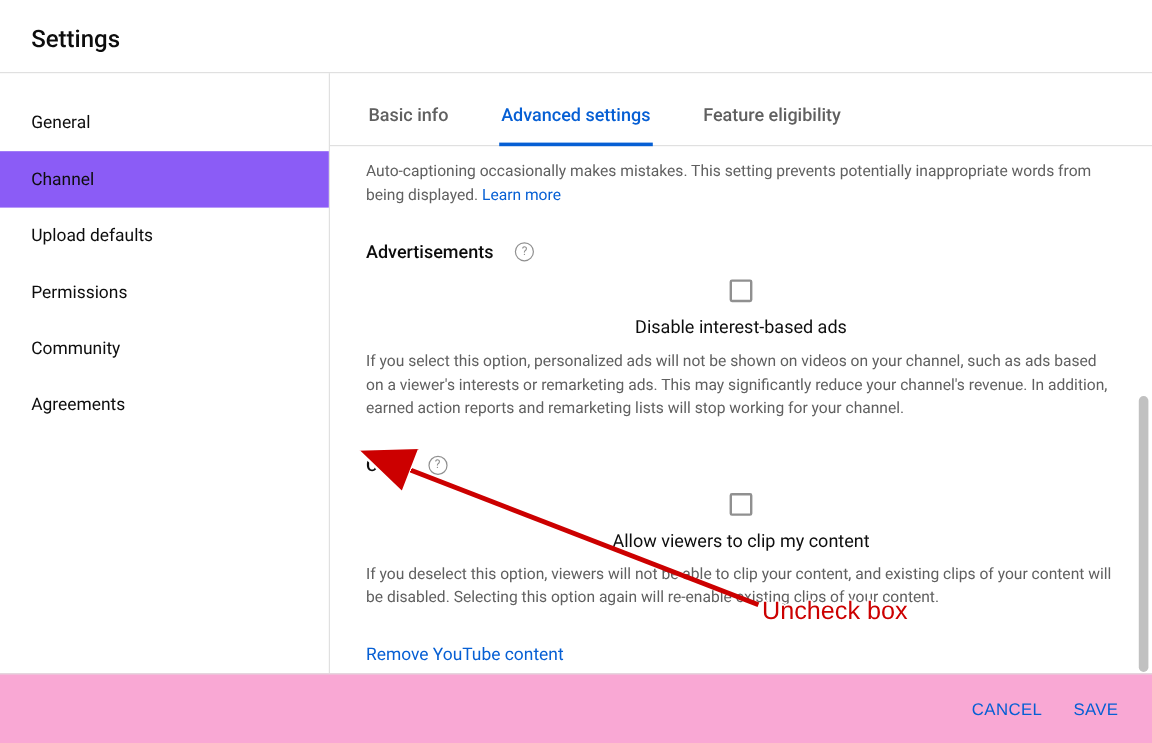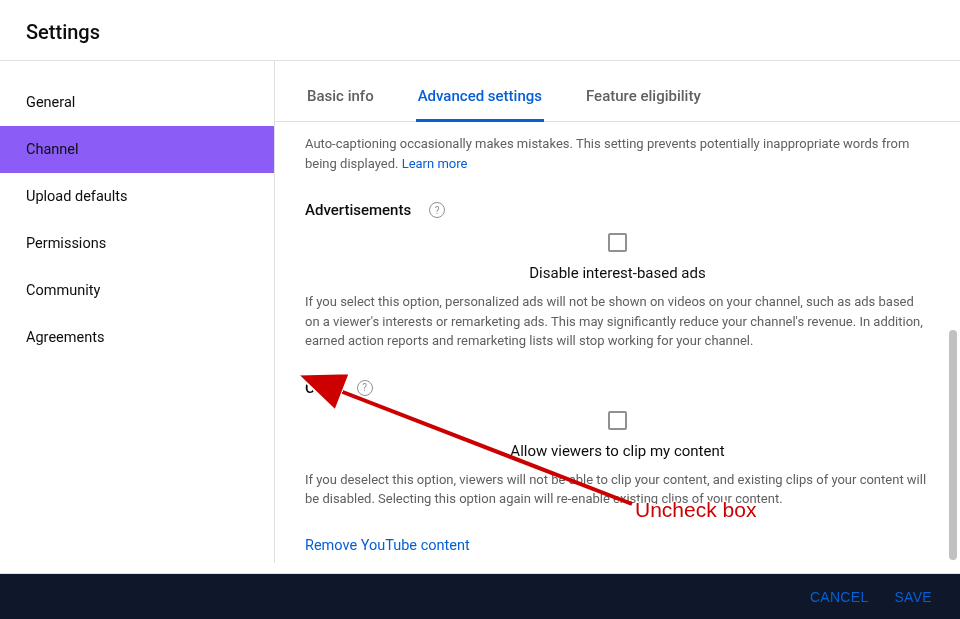--- a/index.html
+++ b/index.html
@@ -129,28 +129,28 @@
       color: #065fd4;
       cursor: pointer;
       display: block;
       margin-bottom: 14px;
     }
     .footer {
       position: absolute;
       bottom: 0;
       left: 0;
       right: 0;
-      height: 46px;
+      height: 58px;
       border-top: 1px solid #e0e0e0;
       display: flex;
       justify-content: flex-end;
       align-items: center;
       padding: 0 28px;
       gap: 26px;
-      background: #0f172a;
+      background: #f9a8d4;
     }
     .footer-button {
       font-size: 14px;
       font-weight: 500;
       color: #065fd4;
       background: none;
       border: none;
       cursor: pointer;
       letter-spacing: 0.3px;
     }

